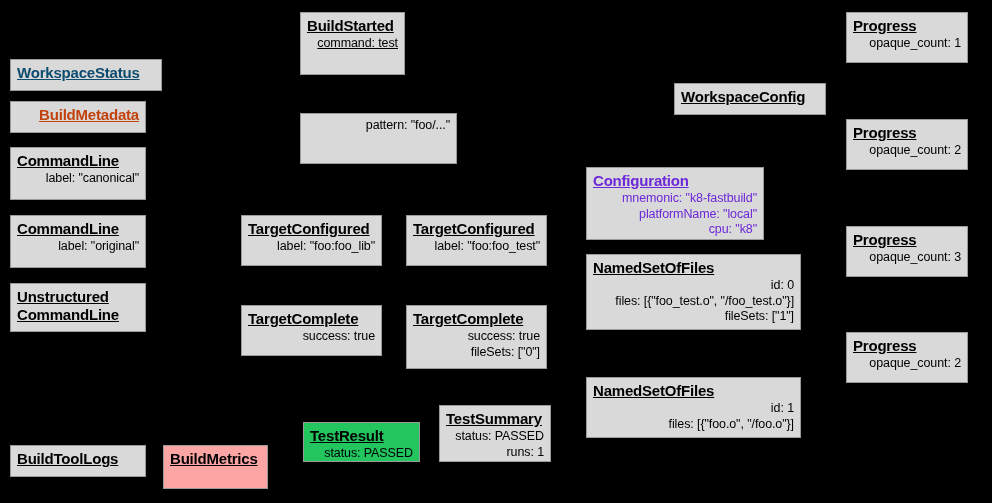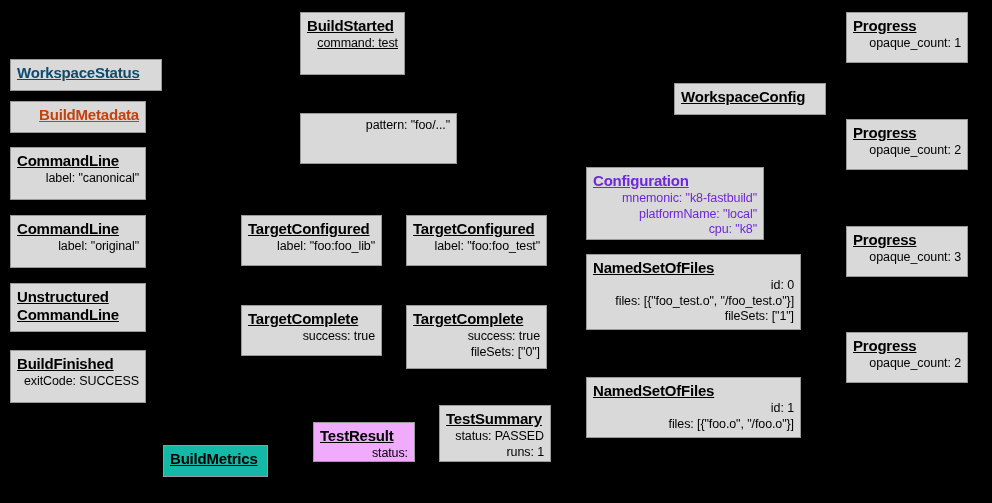--- a/index.html
+++ b/index.html
@@ -50,30 +50,30 @@
 </head>
 <body>
 
 <div id="canvas" style="width: 992px; height: 503px; background: rgb(0, 0, 0);">
     <div class="node title-only" style="left: 10px; top: 59px; width: 152px; height: 32px; background: rgb(217, 217, 217); border-color: rgb(154, 154, 154); color: #0c4a6e;"><div class="node-title">WorkspaceStatus</div></div>
     <div class="node title-only" style="left: 10px; top: 101px; width: 136px; height: 32px; background: rgb(217, 217, 217); border-color: rgb(154, 154, 154); color: #c2410c; text-align: right;"><div class="node-title">BuildMetadata</div></div>
     <div class="node" style="left: 10px; top: 147px; width: 136px; height: 53px; background: rgb(217, 217, 217); border-color: rgb(154, 154, 154); color: rgb(0, 0, 0);"><div class="node-title">CommandLine</div><div class="node-fields">label: "canonical"</div></div>
     <div class="node" style="left: 10px; top: 215px; width: 136px; height: 53px; background: rgb(217, 217, 217); border-color: rgb(154, 154, 154); color: rgb(0, 0, 0);"><div class="node-title">CommandLine</div><div class="node-fields">label: "original"</div></div>
     <div class="node title-only" style="left: 10px; top: 283px; width: 136px; height: 49px; background: rgb(217, 217, 217); border-color: rgb(154, 154, 154); color: rgb(0, 0, 0);"><div class="node-title">Unstructured
 CommandLine</div></div>
-    <div class="node" style="left: 10px; top: 350px; width: 136px; height: 53px; background: rgb(217, 217, 217); border-color: rgb(154, 154, 154); color: rgb(0, 0, 0);"><div class="node-title">BuildFinished</div><div class="node-fields">exitCode: SUCCESS</div></div>
-    <div class="node title-only" style="left: 163px; top: 445px; width: 105px; height: 32px; background: #14b8a6; border-color: rgb(154, 154, 154); color: rgb(0, 0, 0);"><div class="node-title">BuildMetrics</div></div>
+    <div class="node title-only" style="left: 10px; top: 445px; width: 136px; height: 32px; background: rgb(217, 217, 217); border-color: rgb(154, 154, 154); color: rgb(0, 0, 0);"><div class="node-title">BuildToolLogs</div></div>
+    <div class="node title-only" style="left: 163px; top: 445px; width: 105px; height: 44px; background: #fca5a5; border-color: rgb(154, 154, 154); color: rgb(0, 0, 0);"><div class="node-title">BuildMetrics</div></div>
     <div class="node" style="left: 300px; top: 12px; width: 105px; height: 63px; background: rgb(217, 217, 217); border-color: rgb(154, 154, 154); color: rgb(0, 0, 0); text-decoration: underline;"><div class="node-title">BuildStarted</div><div class="node-fields">command: test</div></div>
     <div class="node" style="left: 300px; top: 113px; width: 157px; height: 51px; background: rgb(217, 217, 217); border-color: rgb(154, 154, 154); color: rgb(0, 0, 0);"><div class="node-fields">pattern: "foo/..."</div></div>
     <div class="node" style="left: 241px; top: 215px; width: 141px; height: 51px; background: rgb(217, 217, 217); border-color: rgb(154, 154, 154); color: rgb(0, 0, 0);"><div class="node-title">TargetConfigured</div><div class="node-fields">label: "foo:foo_lib"</div></div>
     <div class="node" style="left: 406px; top: 215px; width: 141px; height: 51px; background: rgb(217, 217, 217); border-color: rgb(154, 154, 154); color: rgb(0, 0, 0);"><div class="node-title">TargetConfigured</div><div class="node-fields">label: "foo:foo_test"</div></div>
     <div class="node" style="left: 241px; top: 305px; width: 141px; height: 51px; background: rgb(217, 217, 217); border-color: rgb(154, 154, 154); color: rgb(0, 0, 0);"><div class="node-title">TargetComplete</div><div class="node-fields">success: true</div></div>
     <div class="node" style="left: 406px; top: 305px; width: 141px; height: 64px; background: rgb(217, 217, 217); border-color: rgb(154, 154, 154); color: rgb(0, 0, 0);"><div class="node-title">TargetComplete</div><div class="node-fields">success: true
 fileSets: ["0"]</div></div>
-    <div class="node" style="left: 313px; top: 422px; width: 102px; height: 40px; background: #f0abfc; border-color: rgb(154, 154, 154); color: rgb(0, 0, 0);"><div class="node-title">TestResult</div><div class="node-fields">status: PASSED</div></div>
+    <div class="node" style="left: 303px; top: 422px; width: 117px; height: 40px; background: #22c55e; border-color: rgb(154, 154, 154); color: rgb(0, 0, 0);"><div class="node-title">TestResult</div><div class="node-fields">status: PASSED</div></div>
     <div class="node" style="left: 439px; top: 405px; width: 112px; height: 57px; background: rgb(217, 217, 217); border-color: rgb(154, 154, 154); color: rgb(0, 0, 0);"><div class="node-title">TestSummary</div><div class="node-fields">status: PASSED
 runs: 1</div></div>
     <div class="node title-only" style="left: 651px; top: 83px; width: 152px; height: 32px; background: rgb(217, 217, 217); border-color: rgb(154, 154, 154); color: rgb(0, 0, 0); margin-left: 23px;"><div class="node-title">WorkspaceConfig</div></div>
     <div class="node" style="left: 586px; top: 159px; width: 178px; height: 73px; background: rgb(217, 217, 217); border-color: rgb(154, 154, 154); color: #6d28d9; margin-top: 8px;"><div class="node-title">Configuration</div><div class="node-fields">mnemonic: "k8-fastbuild"
 platformName: "local"
 cpu: "k8"</div></div>
     <div class="node" style="left: 586px; top: 254px; width: 215px; height: 76px; background: rgb(217, 217, 217); border-color: rgb(154, 154, 154); color: rgb(0, 0, 0);"><div class="node-title">NamedSetOfFiles</div><div class="node-fields">id: 0
 files: [{"foo_test.o", "/foo_test.o"}]
 fileSets: ["1"]</div></div>
     <div class="node" style="left: 586px; top: 377px; width: 215px; height: 61px; background: rgb(217, 217, 217); border-color: rgb(154, 154, 154); color: rgb(0, 0, 0);"><div class="node-title">NamedSetOfFiles</div><div class="node-fields">id: 1

